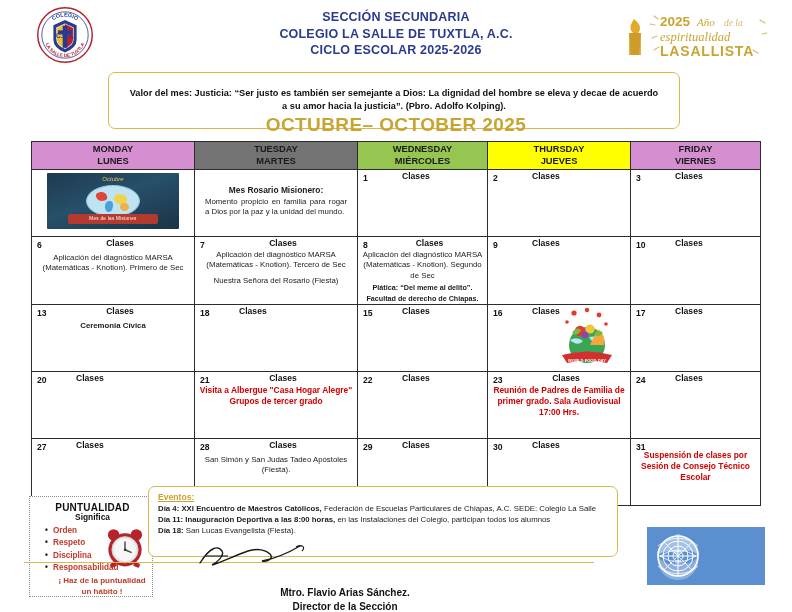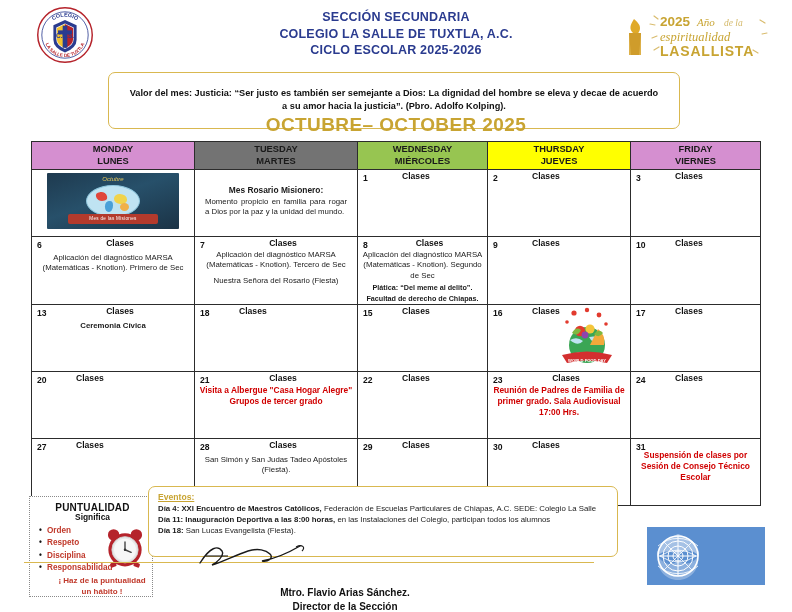--- a/index.html
+++ b/index.html
@@ -255,21 +255,21 @@
     color: #111;
   }
   .punt-sub {
     font-size: 8.4px;
     font-weight: bold;
     text-align: center;
     margin-top: -1px;
     color: #111;
   }
   .punt-list {
-    margin: 3px 0 0 2px;
+    margin: 3px 0 0 8px;
     padding: 0;
     list-style: none;
   }
   .punt-list li {
     font-size: 8.2px;
     font-weight: bold;
     color: #c0392b;
     line-height: 12.3px;
   }
   .punt-list li::before {

